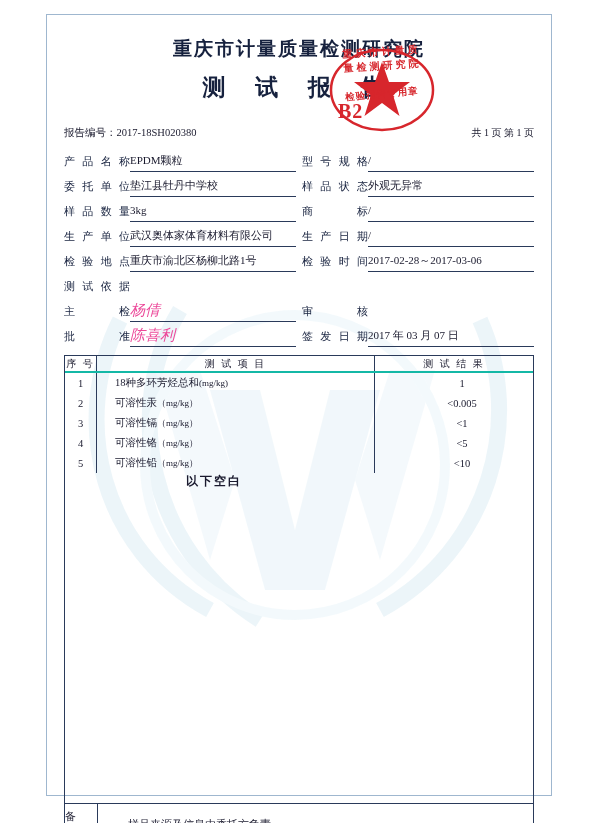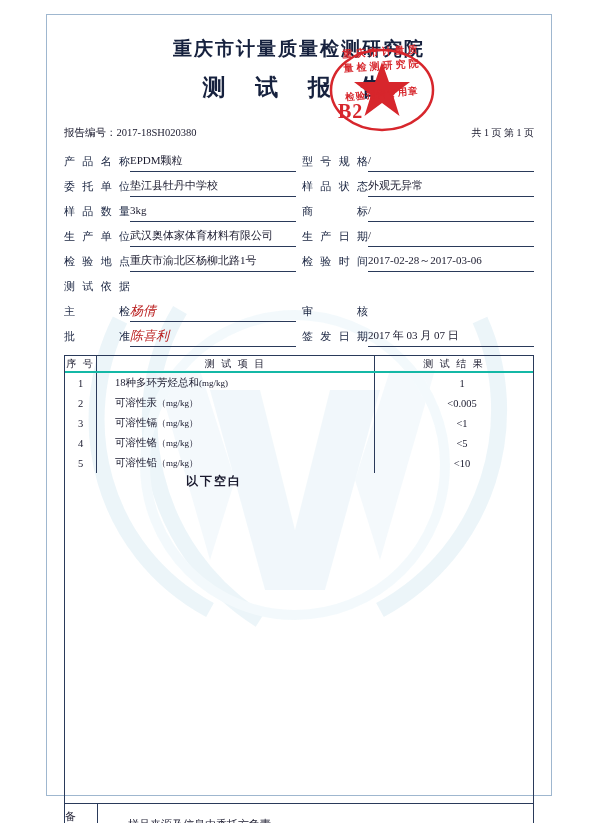--- a/index.html
+++ b/index.html
@@ -127,22 +127,22 @@
   .colL{width:232px;flex:0 0 232px;}
   .gap{width:6px;flex:0 0 6px;}
   .colR{width:232px;flex:0 0 232px;}
   .wide .val{font-size:10.5px;}
   
   .fullrow .val{flex:1;}
   
   .hand{
     font-family:"DejaVu Serif", serif;
     font-style:italic;
-    font-size:13px;
-    color:#b91c1c;
+    font-size:15px;
+    color:#ec4899;
   }
   
   .rtable{
     position:absolute;
     left:18px;top:341px;
     width:470px;
     border:1px solid #2a3a5a;
     box-sizing:border-box;
   }
   .rhead{

